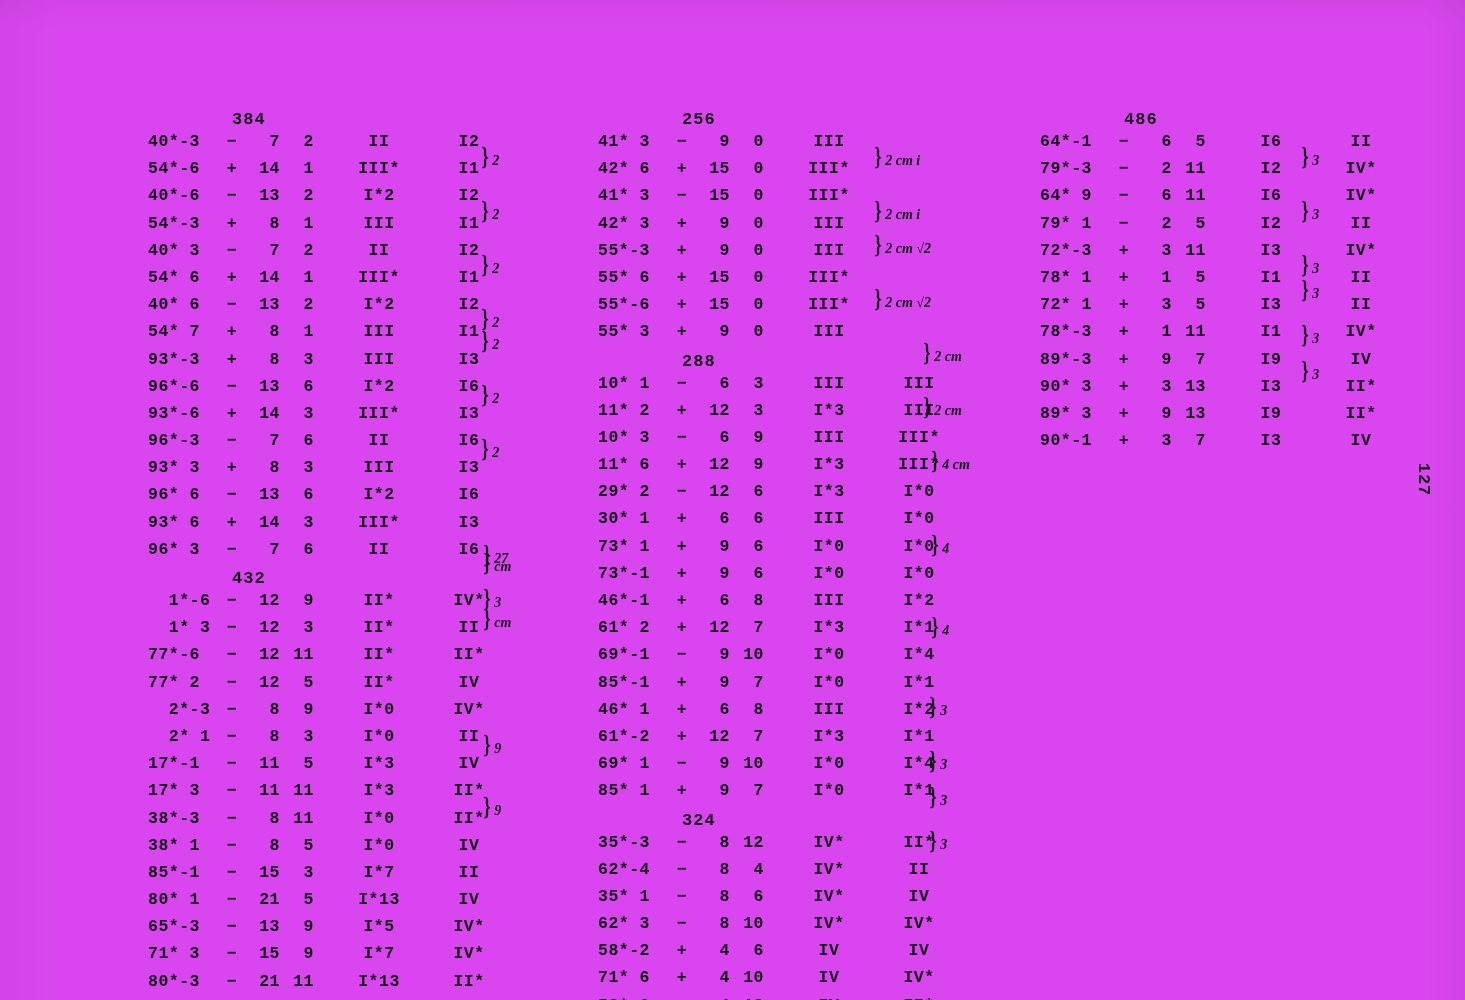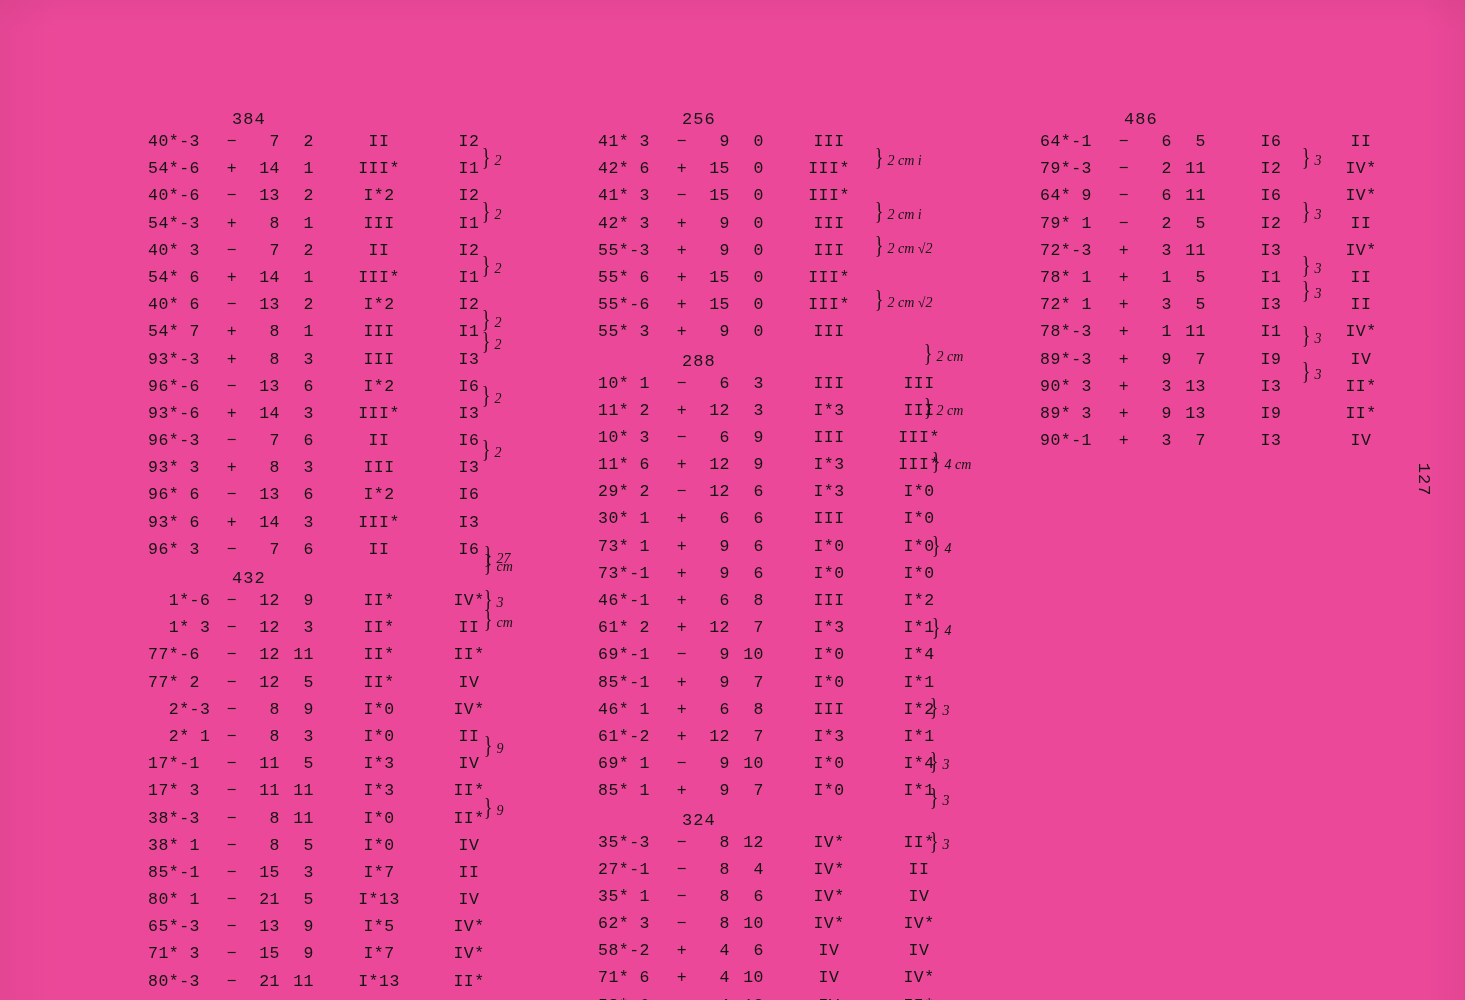--- a/index.html
+++ b/index.html
@@ -11,21 +11,22 @@
     width: 1465px;
     height: 1000px;
     position: relative;
     font-family: "Liberation Mono", monospace;
     color: #111111;
     overflow: hidden;
   }
   .page {
     position: absolute;
     inset: 0;
-    background: #ec4899;
+    background: #d946ef;
+    font-weight: bold;
   }
   
   .page::before {
     content: "";
     position: absolute;
     inset: 0;
     background:
       linear-gradient(to right, rgba(0,0,0,0.035), rgba(0,0,0,0) 4%),
       linear-gradient(to bottom, rgba(0,0,0,0.03), rgba(0,0,0,0) 3%),
       linear-gradient(to left, rgba(0,0,0,0.04), rgba(0,0,0,0) 3%);
@@ -171,21 +172,21 @@
         <div class="row"><span class="c-id">69*-1</span><span class="c-sign">−</span><span class="c-n1">9</span><span class="c-n2">10</span><span class="c-r1">I*0</span><span class="c-r2">I*4</span></div>
         <div class="row"><span class="c-id">85*-1</span><span class="c-sign">+</span><span class="c-n1">9</span><span class="c-n2">7</span><span class="c-r1">I*0</span><span class="c-r2">I*1</span></div>
         <div class="row"><span class="c-id">46* 1</span><span class="c-sign">+</span><span class="c-n1">6</span><span class="c-n2">8</span><span class="c-r1">III</span><span class="c-r2">I*2</span></div>
         <div class="row"><span class="c-id">61*-2</span><span class="c-sign">+</span><span class="c-n1">12</span><span class="c-n2">7</span><span class="c-r1">I*3</span><span class="c-r2">I*1</span></div>
         <div class="row"><span class="c-id">69* 1</span><span class="c-sign">−</span><span class="c-n1">9</span><span class="c-n2">10</span><span class="c-r1">I*0</span><span class="c-r2">I*4</span></div>
         <div class="row"><span class="c-id">85* 1</span><span class="c-sign">+</span><span class="c-n1">9</span><span class="c-n2">7</span><span class="c-r1">I*0</span><span class="c-r2">I*1</span></div>
       </div>
       <div class="group">
         <div class="group-head">324</div>
         <div class="row"><span class="c-id">35*-3</span><span class="c-sign">−</span><span class="c-n1">8</span><span class="c-n2">12</span><span class="c-r1">IV*</span><span class="c-r2">II*</span></div>
-        <div class="row"><span class="c-id">27*-1</span><span class="c-sign">−</span><span class="c-n1">8</span><span class="c-n2">4</span><span class="c-r1">IV*</span><span class="c-r2">II</span></div>
+        <div class="row"><span class="c-id">62*-4</span><span class="c-sign">−</span><span class="c-n1">8</span><span class="c-n2">4</span><span class="c-r1">IV*</span><span class="c-r2">II</span></div>
         <div class="row"><span class="c-id">35* 1</span><span class="c-sign">−</span><span class="c-n1">8</span><span class="c-n2">6</span><span class="c-r1">IV*</span><span class="c-r2">IV</span></div>
         <div class="row"><span class="c-id">62* 3</span><span class="c-sign">−</span><span class="c-n1">8</span><span class="c-n2">10</span><span class="c-r1">IV*</span><span class="c-r2">IV*</span></div>
         <div class="row"><span class="c-id">58*-2</span><span class="c-sign">+</span><span class="c-n1">4</span><span class="c-n2">6</span><span class="c-r1">IV</span><span class="c-r2">IV</span></div>
         <div class="row"><span class="c-id">71* 6</span><span class="c-sign">+</span><span class="c-n1">4</span><span class="c-n2">10</span><span class="c-r1">IV</span><span class="c-r2">IV*</span></div>
         <div class="row"><span class="c-id">58* 6</span><span class="c-sign">+</span><span class="c-n1">4</span><span class="c-n2">12</span><span class="c-r1">IV</span><span class="c-r2">II*</span></div>
       </div>
     </div>
   <div class="col" id="col-3">
       <div class="group">
         <div class="group-head">486</div>

